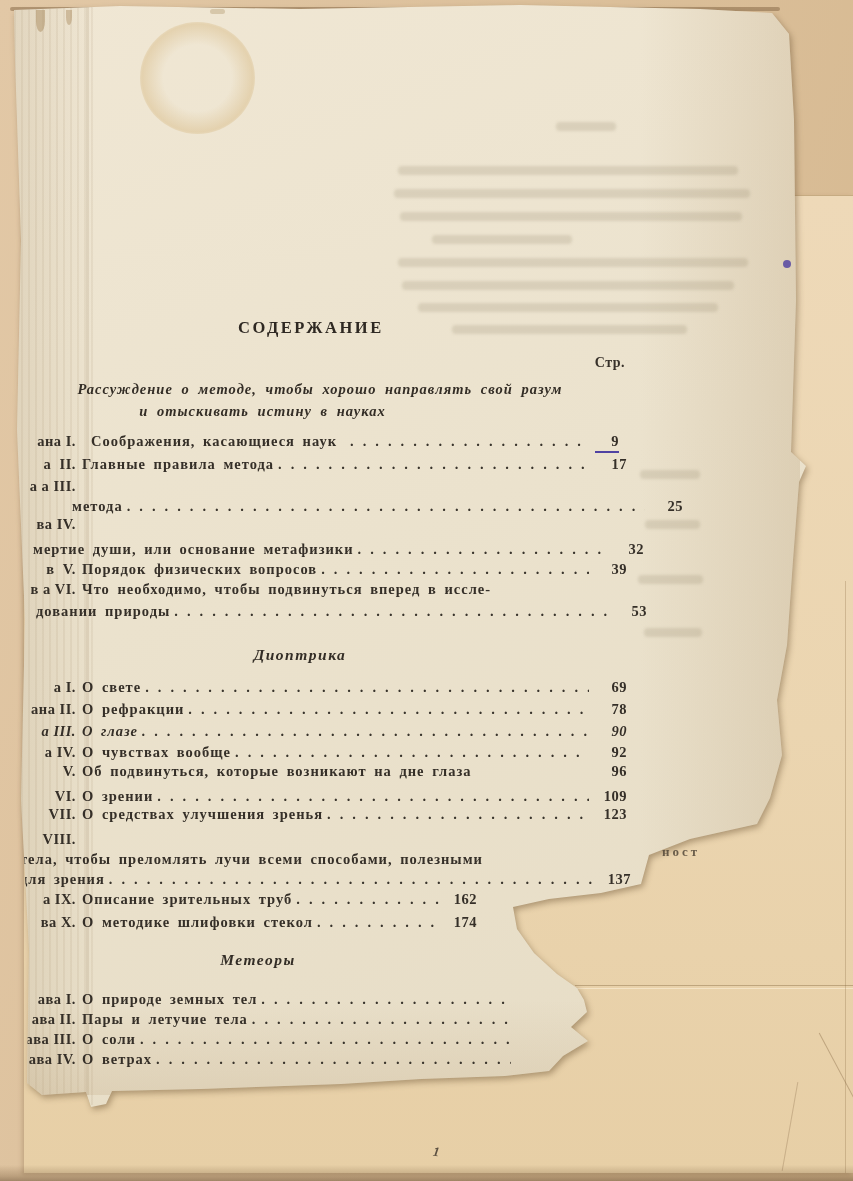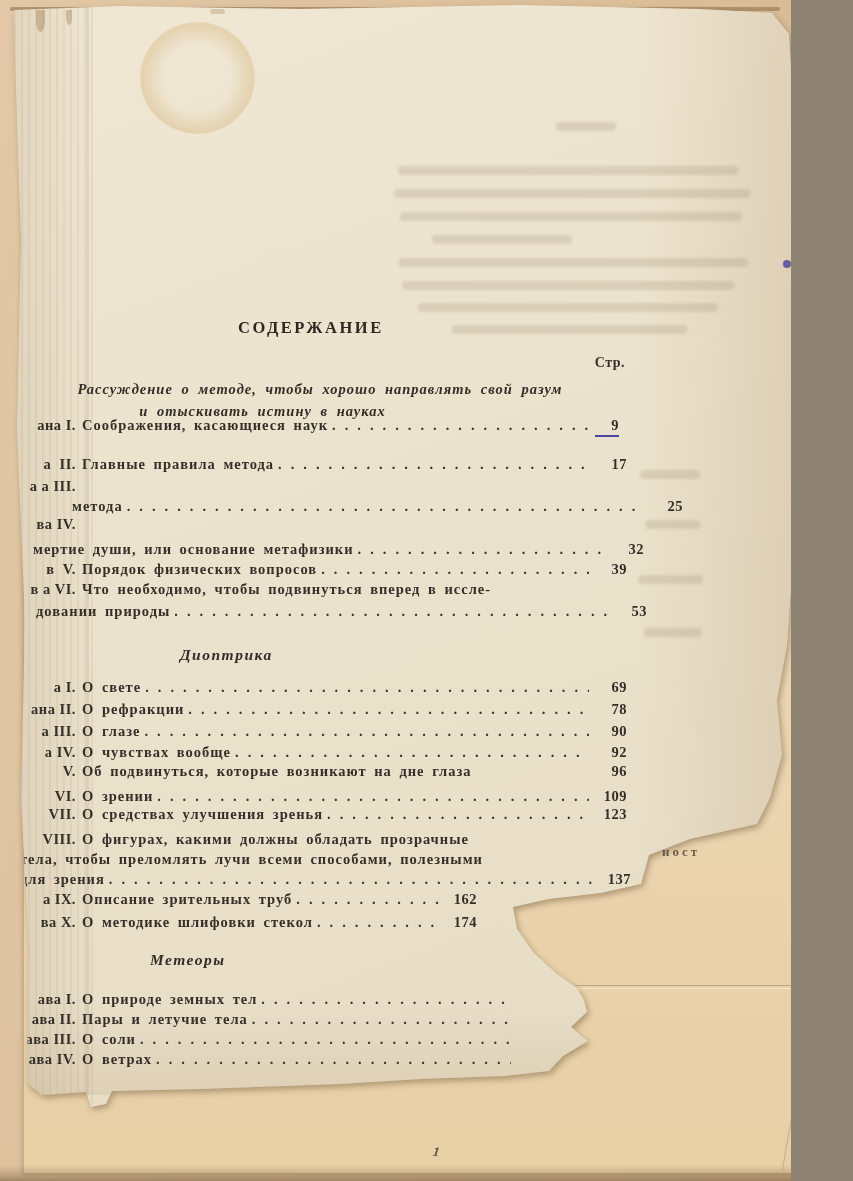--- a/index.html
+++ b/index.html
@@ -1,18 +1,18 @@
 <!DOCTYPE html>
 <html><head>
 <meta charset="utf-8">
 <style>
   html,body{margin:0;padding:0;background:#8d8272;}
-  .canvas{position:relative;width:778px;height:1181px;overflow:hidden;
+  .canvas{position:relative;width:853px;height:1181px;overflow:hidden;
     background:linear-gradient(105deg,#e2c8a6 0%,#dcc09b 45%,#d5b88f 100%);
-    font-family:"Liberation Serif",serif;padding-left:13px;}
+    font-family:"Liberation Serif",serif;}
   .seam{position:absolute;left:10px;top:7px;width:770px;height:4px;background:rgba(130,100,65,.5);border-radius:2px;}
   
   .backing{position:absolute;left:24px;top:195px;width:829px;height:977px;
     background:linear-gradient(180deg,#eed9b8 0%,#ebd5b0 55%,#e7cfa6 100%);
     border-top:1px solid rgba(150,118,78,.4);box-shadow:-2px 2px 4px rgba(110,85,50,.25);}
   .crease-h{position:absolute;left:575px;top:984px;width:278px;height:1px;background:rgba(140,110,70,.45);}
   .crease-h2{position:absolute;left:575px;top:987px;width:278px;height:1px;background:rgba(255,245,225,.5);}
   .crease-v{position:absolute;left:845px;top:580px;width:1px;height:592px;background:rgba(140,110,70,.3);}
   .corner-crease1{position:absolute;left:790px;top:1080px;width:110px;height:1px;background:rgba(130,100,65,.4);transform:rotate(62deg);}
   .corner-crease2{position:absolute;left:745px;top:1125px;width:90px;height:1px;background:rgba(130,100,65,.3);transform:rotate(100deg);}
@@ -51,21 +51,21 @@
   .ghost{position:absolute;height:9px;border-radius:4px;background:rgba(120,105,80,.17);filter:blur(1.6px);}
   
   .title{position:absolute;left:238px;top:318px;width:134px;text-align:center;
     font:700 16.5px "Liberation Serif",serif;letter-spacing:2.5px;color:#2e2822;}
   .strcol{position:absolute;left:540px;top:355px;width:85px;text-align:right;
     font:600 14px "Liberation Serif",serif;letter-spacing:.5px;color:#37312a;}
   .wt{position:absolute;text-align:center;font:italic 700 14.5px "Liberation Serif",serif;
     letter-spacing:1px;word-spacing:4px;color:#332d26;white-space:nowrap;}
   .wt1{left:18px;top:381px;width:604px;}
   .wt2{left:20px;top:403px;width:485px;}
-  .heading{position:absolute;font:italic 700 15.5px "Liberation Serif",serif;
+  .heading{position:absolute;text-align:center;font:italic 700 15.5px "Liberation Serif",serif;
     letter-spacing:1.5px;word-spacing:3px;color:#332d26;}
   .tline{position:absolute;left:16px;display:flex;align-items:baseline;overflow:hidden;
     font:700 14.5px/1.25 "Liberation Serif",serif;color:#352f28;}
   .lab{flex:none;width:60px;text-align:right;margin-right:6px;white-space:pre;letter-spacing:.5px;}
   .ttl{flex:none;white-space:pre;letter-spacing:1px;word-spacing:3px;}
   .leader{flex:1 1 0;min-width:8px;overflow:hidden;white-space:nowrap;letter-spacing:9px;
     margin:0 4px;color:#39342c;}
   .spacer{flex:1 1 0;}
   .pnum{flex:none;min-width:34px;text-align:right;letter-spacing:.5px;}
   .pnum.marked{border-bottom:2px solid #4f42a2;padding-bottom:1px;min-width:24px;margin-right:8px;}
@@ -110,21 +110,21 @@
         <div class="ghost" style="left:638px;top:575px;width:65px;"></div>
         <div class="ghost" style="left:644px;top:628px;width:58px;"></div>
       </div>
 
       <div class="title">СОДЕРЖАНИЕ</div>
       <div class="strcol">Стр.</div>
       <div class="wt wt1">Рассуждение о методе, чтобы хорошо направлять свой разум</div>
       <div class="wt wt2">и отыскивать истину в науках</div>
 
       <div id="toc">
-          <div class="tline" style="top: 416px; width: 611px;">
+          <div class="tline" style="top: 432px; width: 611px; gap: 9px;">
             <span class="lab">ана I.</span>
             <span class="ttl">Соображения, касающиеся наук</span>
             <span class="leader">................................................................................</span>
             <span class="pnum marked">9</span>
           </div>
           <div class="tline" style="top: 455px; width: 611px;">
             <span class="lab">а  II.</span>
             <span class="ttl">Главные правила метода</span>
             <span class="leader">................................................................................</span>
             <span class="pnum">17</span>
@@ -166,21 +166,21 @@
             <span class="ttl">О свете</span>
             <span class="leader">................................................................................</span>
             <span class="pnum">69</span>
           </div>
           <div class="tline" style="top: 700px; width: 611px;">
             <span class="lab">ана II.</span>
             <span class="ttl">О рефракции</span>
             <span class="leader">................................................................................</span>
             <span class="pnum">78</span>
           </div>
-          <div class="tline" style="top: 722px; width: 611px;">
+          <div class="tline" style="top: 722px; width: 611px; font-style: italic;">
             <span class="lab">а III.</span>
             <span class="ttl">О глазе</span>
             <span class="leader">................................................................................</span>
             <span class="pnum">90</span>
           </div>
           <div class="tline" style="top: 743px; width: 611px;">
             <span class="lab">а IV.</span>
             <span class="ttl">О чувствах вообще</span>
             <span class="leader">................................................................................</span>
             <span class="pnum">92</span>
@@ -198,21 +198,20 @@
             <span class="pnum">109</span>
           </div>
           <div class="tline" style="top: 805px; width: 611px;">
             <span class="lab">VII.</span>
             <span class="ttl">О средствах улучшения зренья</span>
             <span class="leader">................................................................................</span>
             <span class="pnum">123</span>
           </div>
           <div class="tline" style="top: 830px;">
             <span class="lab">VIII.</span>
-            <span class="ttl">О фигурах, какими должны обладать прозрачные</span>
           </div>
           <div class="tline" style="top: 850px; padding-left: 4px;">
             <span class="ttl">тела, чтобы преломлять лучи всеми способами, полезными</span>
           </div>
           <div class="tline" style="top: 870px; padding-left: 4px; width: 611px;">
             <span class="ttl">для зрения</span>
             <span class="leader">................................................................................</span>
             <span class="pnum">137</span>
           </div>
           <div class="tline" style="top: 890px; width: 461px;">

